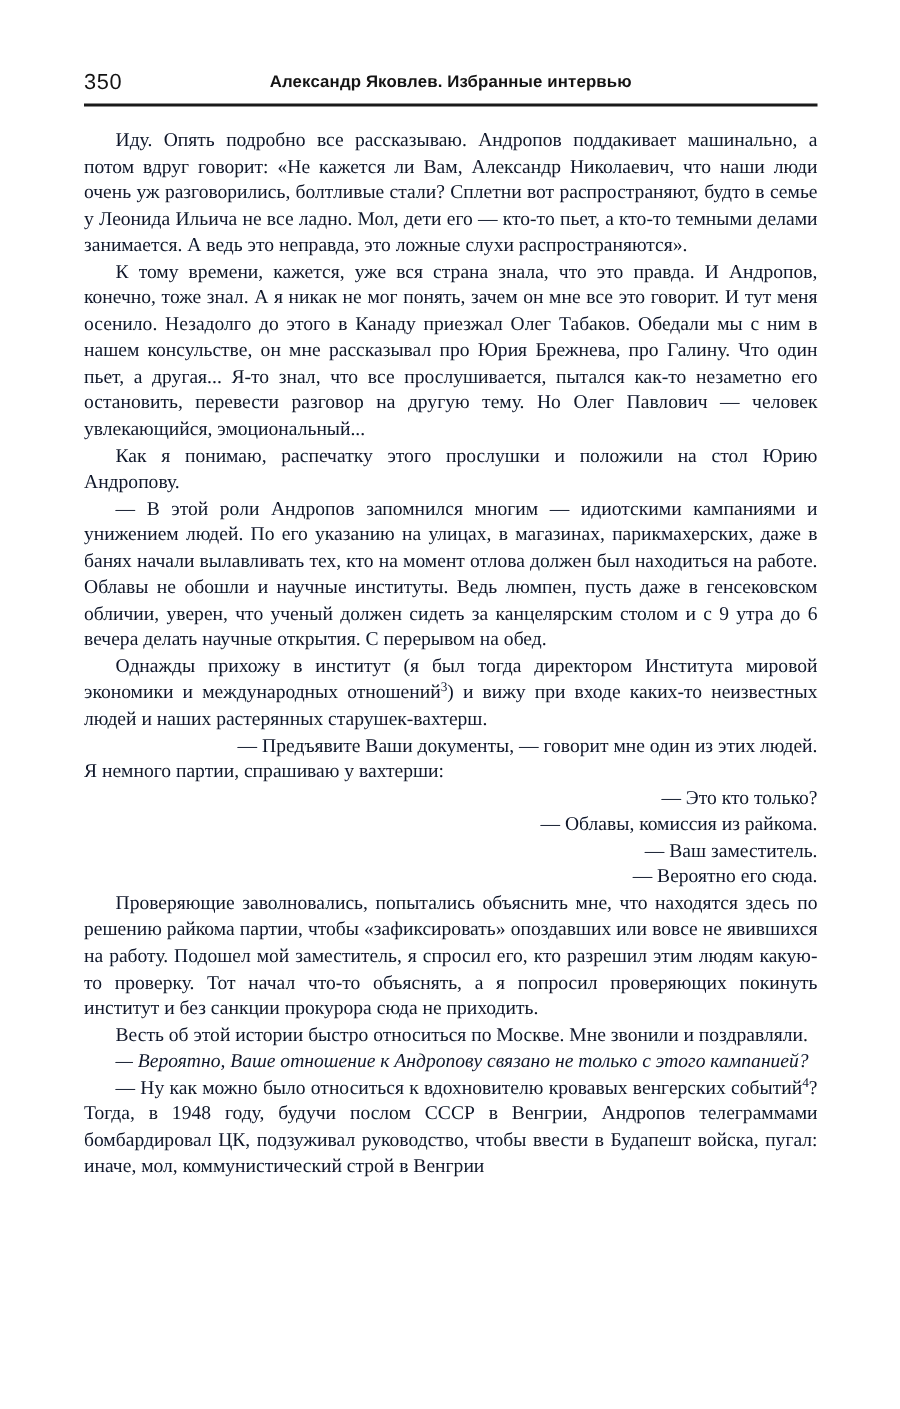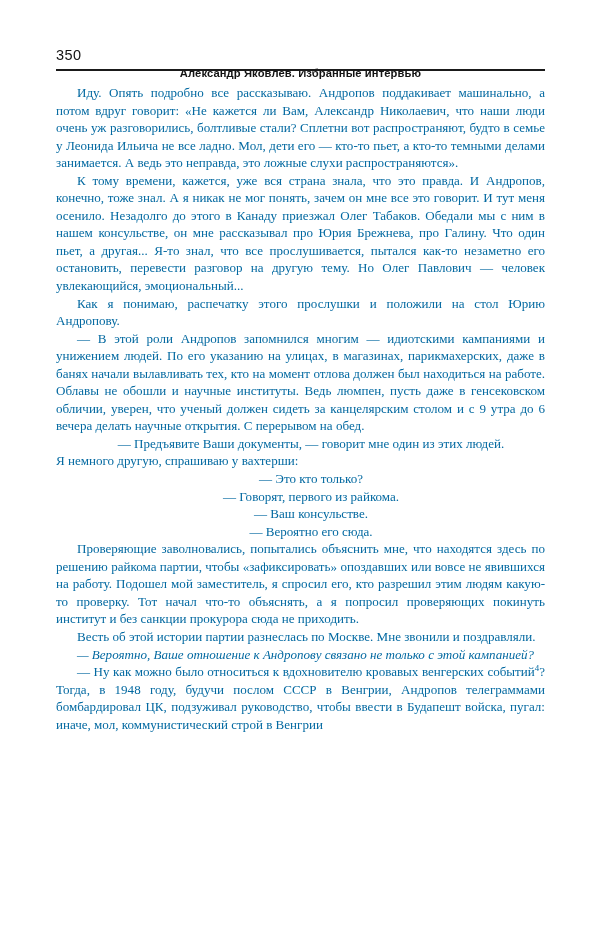--- a/index.html
+++ b/index.html
@@ -48,21 +48,20 @@
     left: 0;
     top: 1px;
     width: 489px;
     text-align: center;
     font-family: "Liberation Sans", "DejaVu Sans", sans-serif;
     font-size: 11.2px;
     font-weight: 600;
     letter-spacing: 0.1px;
     color: #141414;
     line-height: 16px;
-    margin-top: 18px;
   }
   .head-rule {
     position: absolute;
     left: 56px;
     top: 69px;
     width: 489px;
     height: 1.6px;
     background: #1a1a1a;
   }
 
@@ -71,36 +70,36 @@
     position: absolute;
     left: 56px;
     top: 84px;
     width: 489px;
     font-size: 13.05px;
     line-height: 17.55px;
     text-align: justify;
     text-justify: inter-word;
     -webkit-hyphens: manual;
     hyphens: manual;
-    color: #0369a1;
+    color: #0f172a;
   }
   .textblock p {
     margin: 0;
     text-indent: 21px;
   }
   .textblock p.noindent {
     text-indent: 0;
   }
   .textblock p.italic {
     font-style: italic;
   }
   
   .textblock p.dialogue {
     text-indent: 21px;
-    text-align: center;
+    text-align: right;
   }
   sup.fnref {
     font-size: 0.68em;
     line-height: 0;
     vertical-align: 0.52em;
   }
 </style>
 </head>
 <body>
 
@@ -116,36 +115,37 @@
 
     <p>Иду. Опять подробно все рассказываю. Андропов поддакивает машинально, а потом вдруг говорит: «Не кажется ли Вам, Александр Николаевич, что наши люди очень уж разговорились, болтливые стали? Сплетни вот распространяют, будто в семье у Леонида Ильича не все ладно. Мол, дети его — кто-то пьет, а кто-то темными делами занимается. А ведь это неправда, это ложные слухи распространяются».</p>
 
     <p>К тому времени, кажется, уже вся страна знала, что это правда. И Андропов, конечно, тоже знал. А я никак не мог понять, зачем он мне все это говорит. И тут меня осенило. Незадолго до этого в Канаду приезжал Олег Табаков. Обедали мы с ним в нашем консульстве, он мне рассказывал про Юрия Брежнева, про Галину. Что один пьет, а другая... Я-то знал, что все прослушивается, пытался как-то незаметно его остановить, перевести разговор на другую тему. Но Олег Павлович — человек увлекающийся, эмоциональный...</p>
 
     <p>Как я понимаю, распечатку этого прослушки и положили на стол Юрию Андропову.</p>
 
 
     <p>— В этой роли Андропов запомнился многим — идиотскими кампаниями и унижением людей. По его указанию на улицах, в магазинах, парикмахерских, даже в банях начали вылавливать тех, кто на момент отлова должен был находиться на работе. Облавы не обошли и научные институты. Ведь люмпен, пусть даже в генсековском обличии, уверен, что ученый должен сидеть за канцелярским столом и с 9 утра до 6 вечера делать научные открытия. С перерывом на обед.</p>
 
+    <p><span>Однажды прихожу в институт (я был тогда директором Института мировой экономики и международных отношений</span><sup class="fnref">3</sup><span>) и вижу при входе каких-то неизвестных людей и наших растерянных старушек-вахтерш.</span></p>
 
     <p class="dialogue">— Предъявите Ваши документы, — говорит мне один из этих людей.</p>
 
-    <p class="noindent">Я немного другую, спрашиваю у вахтерши:</p>
+    <p class="noindent">Я немного партии, спрашиваю у вахтерши:</p>
 
     <p class="noindent dialogue">— Это кто только?</p>
 
-    <p class="noindent dialogue">— Говорят, первого из райкома.</p>
+    <p class="noindent dialogue">— Облавы, комиссия из райкома.</p>
 
 
-    <p class="noindent dialogue">— Ваш консульстве.</p>
+    <p class="noindent dialogue">— Ваш заместитель.</p>
 
     <p class="noindent dialogue">— Вероятно его сюда.</p>
 
     <p>Проверяющие заволновались, попытались объяснить мне, что находятся здесь по решению райкома партии, чтобы «зафиксировать» опоздавших или вовсе не явившихся на работу. Подошел мой заместитель, я спросил его, кто разрешил этим людям какую-то проверку. Тот начал что-то объяснять, а я попросил проверяющих покинуть институт и без санкции прокурора сюда не приходить.</p>
 
-    <p>Весть об этой истории партии разнеслась по Москве. Мне звонили и поздравляли.</p>
+    <p>Весть об этой истории быстро относиться по Москве. Мне звонили и поздравляли.</p>
 
-    <p class="italic">— Вероятно, Ваше отношение к Андропову связано не только с этой кампанией?</p>
+    <p class="italic">— Вероятно, Ваше отношение к Андропову связано не только с этого кампанией?</p>
 
     <p><span>— Ну как можно было относиться к вдохновителю кровавых венгерских событий</span><sup class="fnref">4</sup><span>? Тогда, в 1948 году, будучи послом СССР в Венгрии, Андропов телеграммами бомбардировал ЦК, подзуживал руководство, чтобы ввести в Будапешт войска, пугал: иначе, мол, коммунистический строй в Венгрии</span></p>
 
   </div>
 </div>
 
 </body></html>

